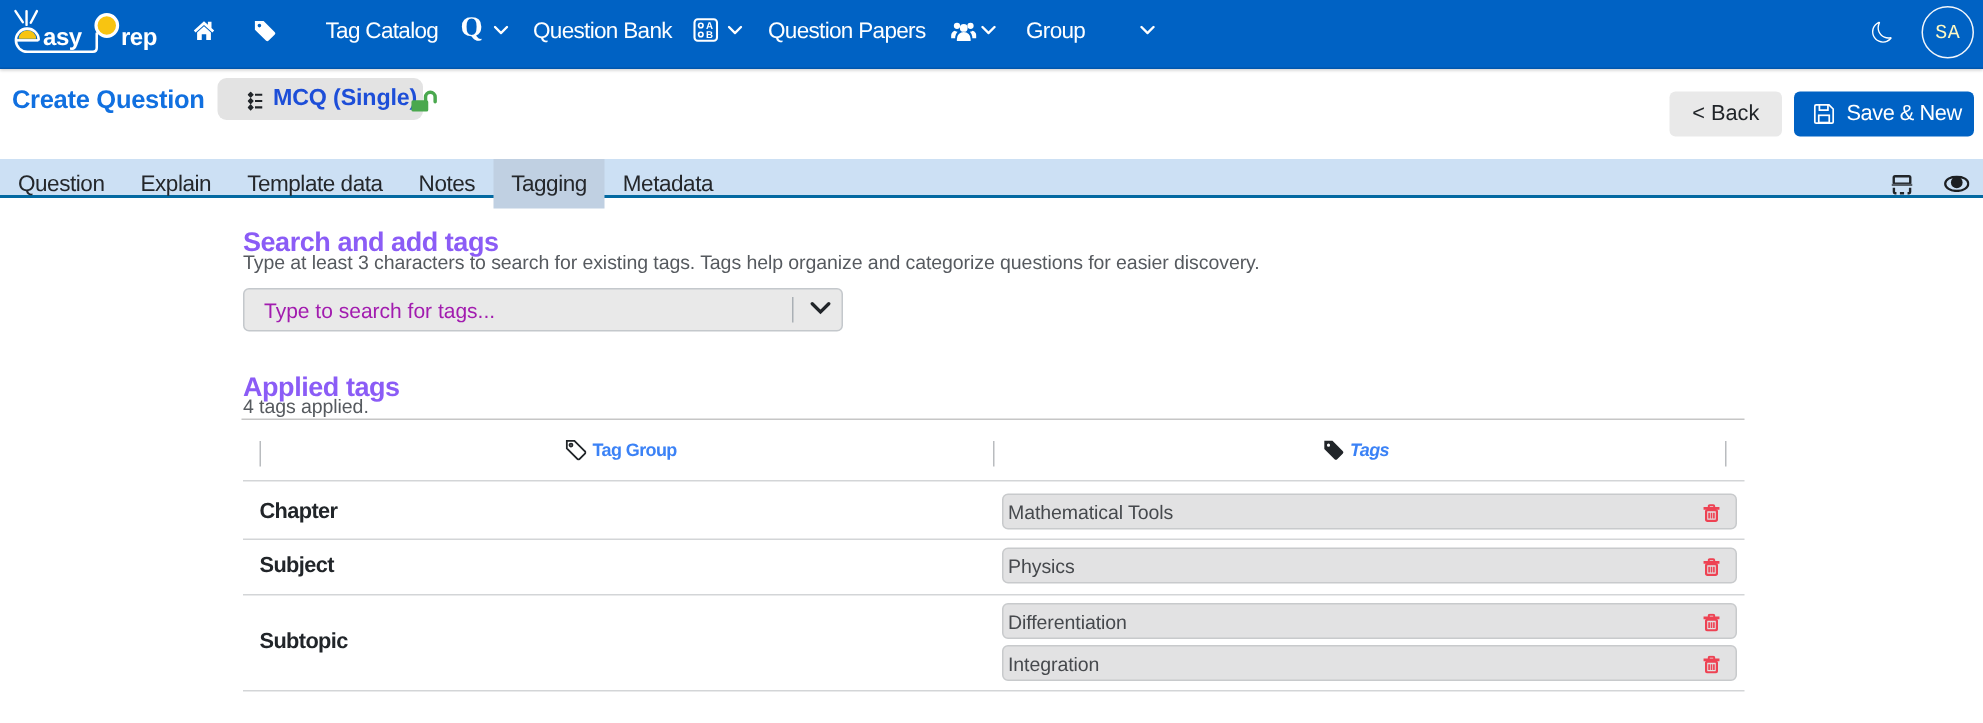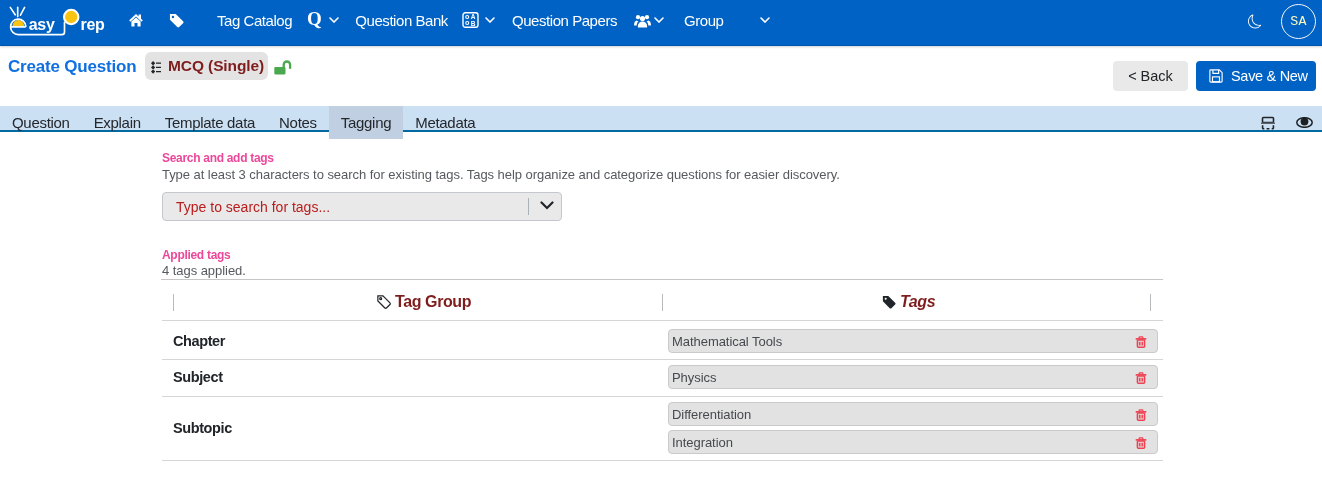--- a/index.html
+++ b/index.html
@@ -10,47 +10,47 @@
 .navbar { position:absolute; top:0; left:0; width:1322px; height:46px; background:#0062c4; box-shadow:0 1px 2px rgba(0,0,0,.18); border-bottom:1px solid #0056ad; display:flex; align-items:center; z-index:5; }
 .logo { position:absolute; left:8px; top:4px; }
 .nav-item { position:absolute; top:0; height:40px; display:flex; align-items:center; color:#fdfeff; font-size:15px; letter-spacing:-0.45px;gap:28px; }
 .nav-item svg { display:block; }
 .nav-label { margin-left:5px; }
 .chev { margin-left:9px; }
 
 
 .pagehead { position:absolute; top:45px; left:0; width:1322px; height:61px; background:#fff; }
 .title { position:absolute; left:8px; top:12px; font-size:17px; font-weight:bold; color:#1170e0; letter-spacing:-0.2px; line-height:20px; }
-.badge { position:absolute; left:145px; top:7px; height:28px; background:#e3e3e3; border-radius:6px; display:flex; align-items:center; padding:0 4px 0 6px; font-size:15.5px; font-weight:bold; color:#7f1d1d; letter-spacing:-0.1px; }
+.badge { position:absolute; left:145px; top:7px; height:28px; background:#e3e3e3; border-radius:6px; display:flex; align-items:center; padding:0 4px 0 20px; font-size:15.5px; font-weight:bold; color:#1d4ed8; letter-spacing:-0.1px; }
 .badge svg { margin-right:7px; }
 .lock { position:absolute; left:274px; top:14.5px; }
 .subtitle { position:absolute; left:8px; top:38px; font-size:14.5px; color:#55595e; letter-spacing:0; }
 .btn-back { position:absolute; left:1113px; top:16px; width:75px; height:30px; background:#e9e9e9; border-radius:4px; font-size:14.5px; color:#212529; display:flex; align-items:center; justify-content:center; }
 .btn-save { position:absolute; left:1196px; top:16px; width:120px; height:30px; background:#0062c4; border-radius:4px; font-size:14.5px; letter-spacing:-0.3px; color:#fff; display:flex; align-items:center; padding-left:13px; }
 .btn-save svg { margin-right:8px; }
 
 
 .tabbar { position:absolute; top:106px; left:0; width:1322px; height:26px; background:#cce0f4; border-bottom:2px solid #0369a1; display:flex; }
 .tab { height:33px; display:flex; align-items:center; padding:0 12px; font-size:15px; color:#24272b; letter-spacing:-0.3px; }
 .tab.active { background:#c0d0e2; }
 .tabicons { position:absolute; right:0; top:0; height:33px; display:flex; align-items:center; }
 
 
 .content { position:absolute; top:140px; left:0; width:1322px; height:342px; background:#fff; }
-.h6 { position:absolute; left:162px; font-size:12px; font-weight:bold; color:#ec4899; letter-spacing:-0.3px; }
+.h6 { position:absolute; left:162px; font-size:18px; font-weight:bold; color:#8b5cf6; letter-spacing:-0.3px; }
 .small { position:absolute; left:162px; font-size:13px; color:#565a5f; letter-spacing:-0.05px; }
 .searchbox { position:absolute; left:162px; top:52px; width:400px; height:29px; background:#e9e9e9; border:1px solid #c4c8cc; border-radius:4px; display:flex; align-items:center; }
-.searchbox .ph { font-size:14px; color:#b91c1c; padding-left:13px; }
+.searchbox .ph { font-size:14px; color:#a21caf; padding-left:13px; }
 .searchbox .divider { position:absolute; right:32px; top:5px; bottom:5px; width:1px; background:#aab0b5; }
 .searchbox .dd { position:absolute; right:7px; top:8px; }
 
 .hr { position:absolute; left:161px; top:139px; width:1002px; height:1px; background:#c6c6c6; }
 
 .thead-bar { position:absolute; width:1px; top:154px; height:17px; background:#b9bcbf; }
-.th { position:absolute; top:153px; font-size:16px; font-weight:bold; color:#7f1d1d; display:flex; align-items:center; letter-spacing:-0.4px; }
+.th { position:absolute; top:153px; font-size:12px; font-weight:bold; color:#3b82f6; display:flex; align-items:center; letter-spacing:-0.4px; }
 .th svg { margin-right:4px; }
 .tline { position:absolute; left:162px; width:1001px; height:1px; background:#d3d5d7; }
 .rowlabel { position:absolute; left:173px; font-size:14.5px; font-weight:bold; color:#212529; letter-spacing:-0.4px; }
 .pill { position:absolute; left:668px; width:490px; height:24px; background:#e2e2e3; border:1px solid #c8cacc; border-radius:4px; display:flex; align-items:center; }
 .pill .ptext { font-size:13px; color:#46494d; padding-left:3px; letter-spacing:-0.05px; }
 .pill svg { position:absolute; right:10px; top:6px; }
 </style>
 </head>
 <body>
 

